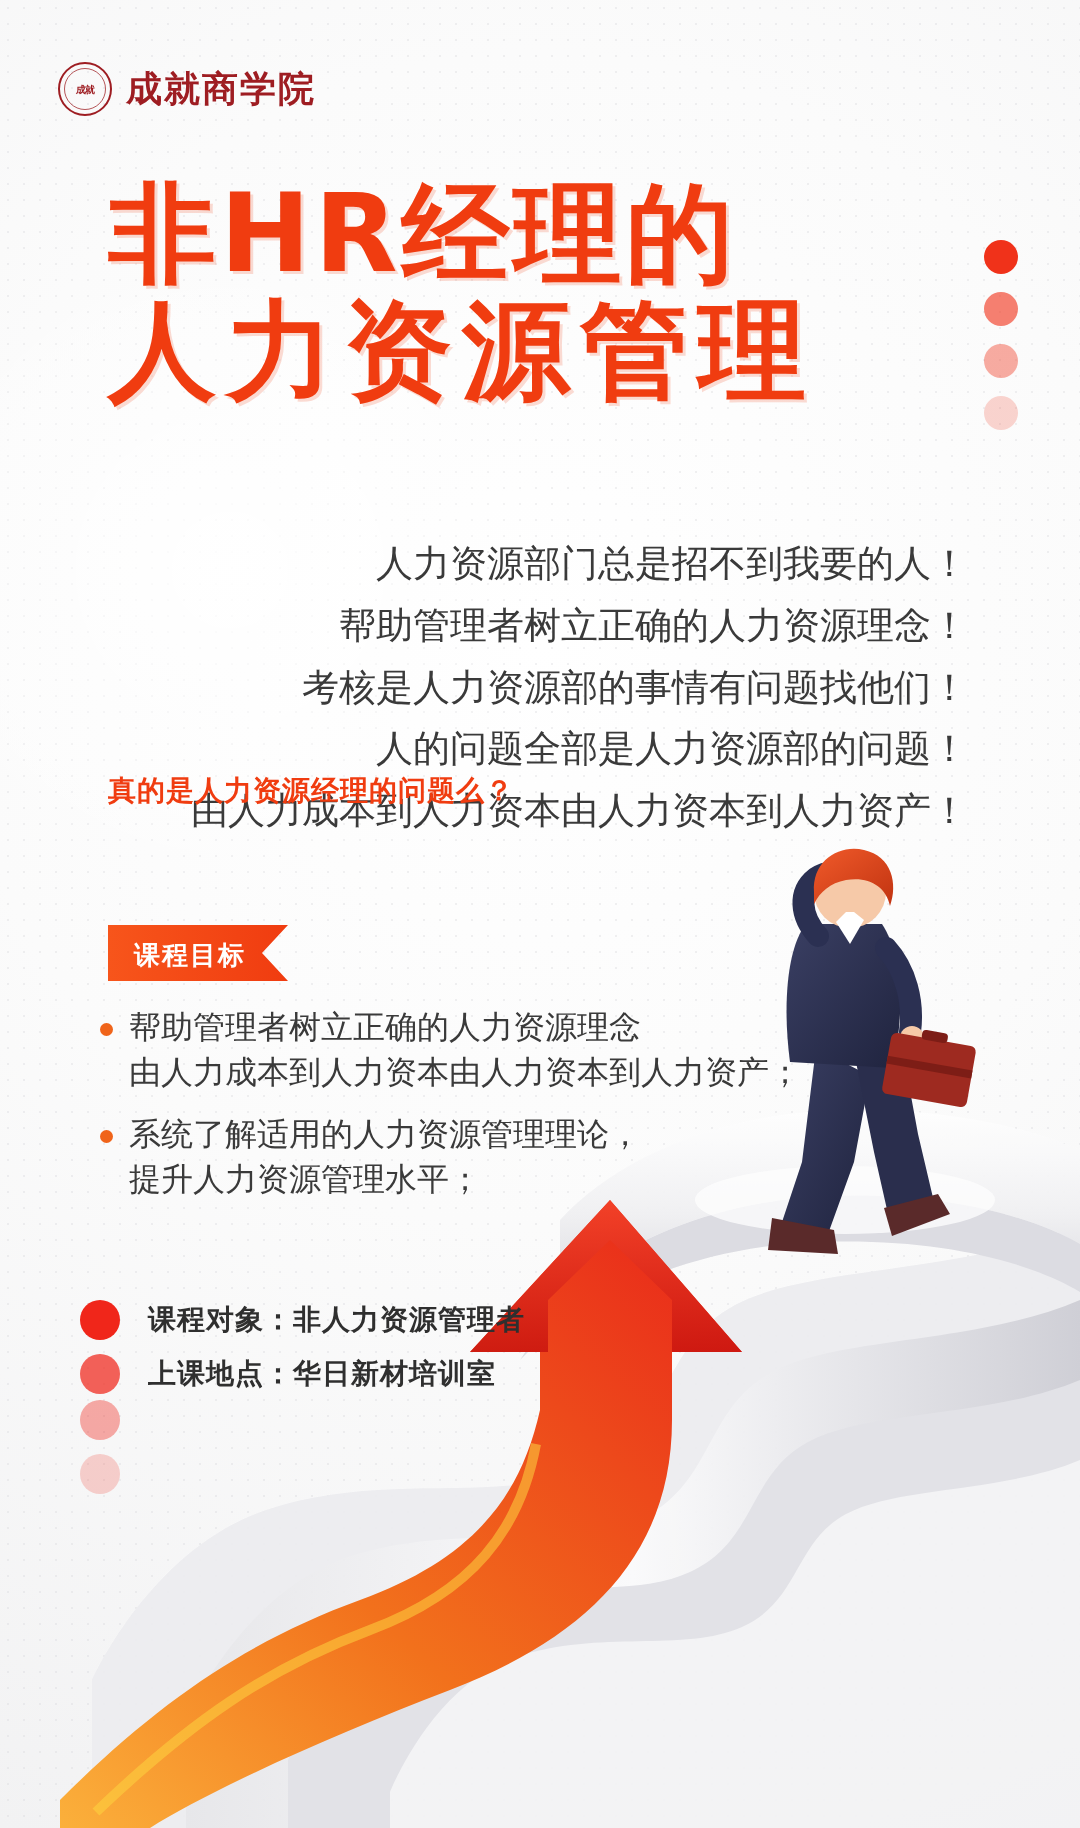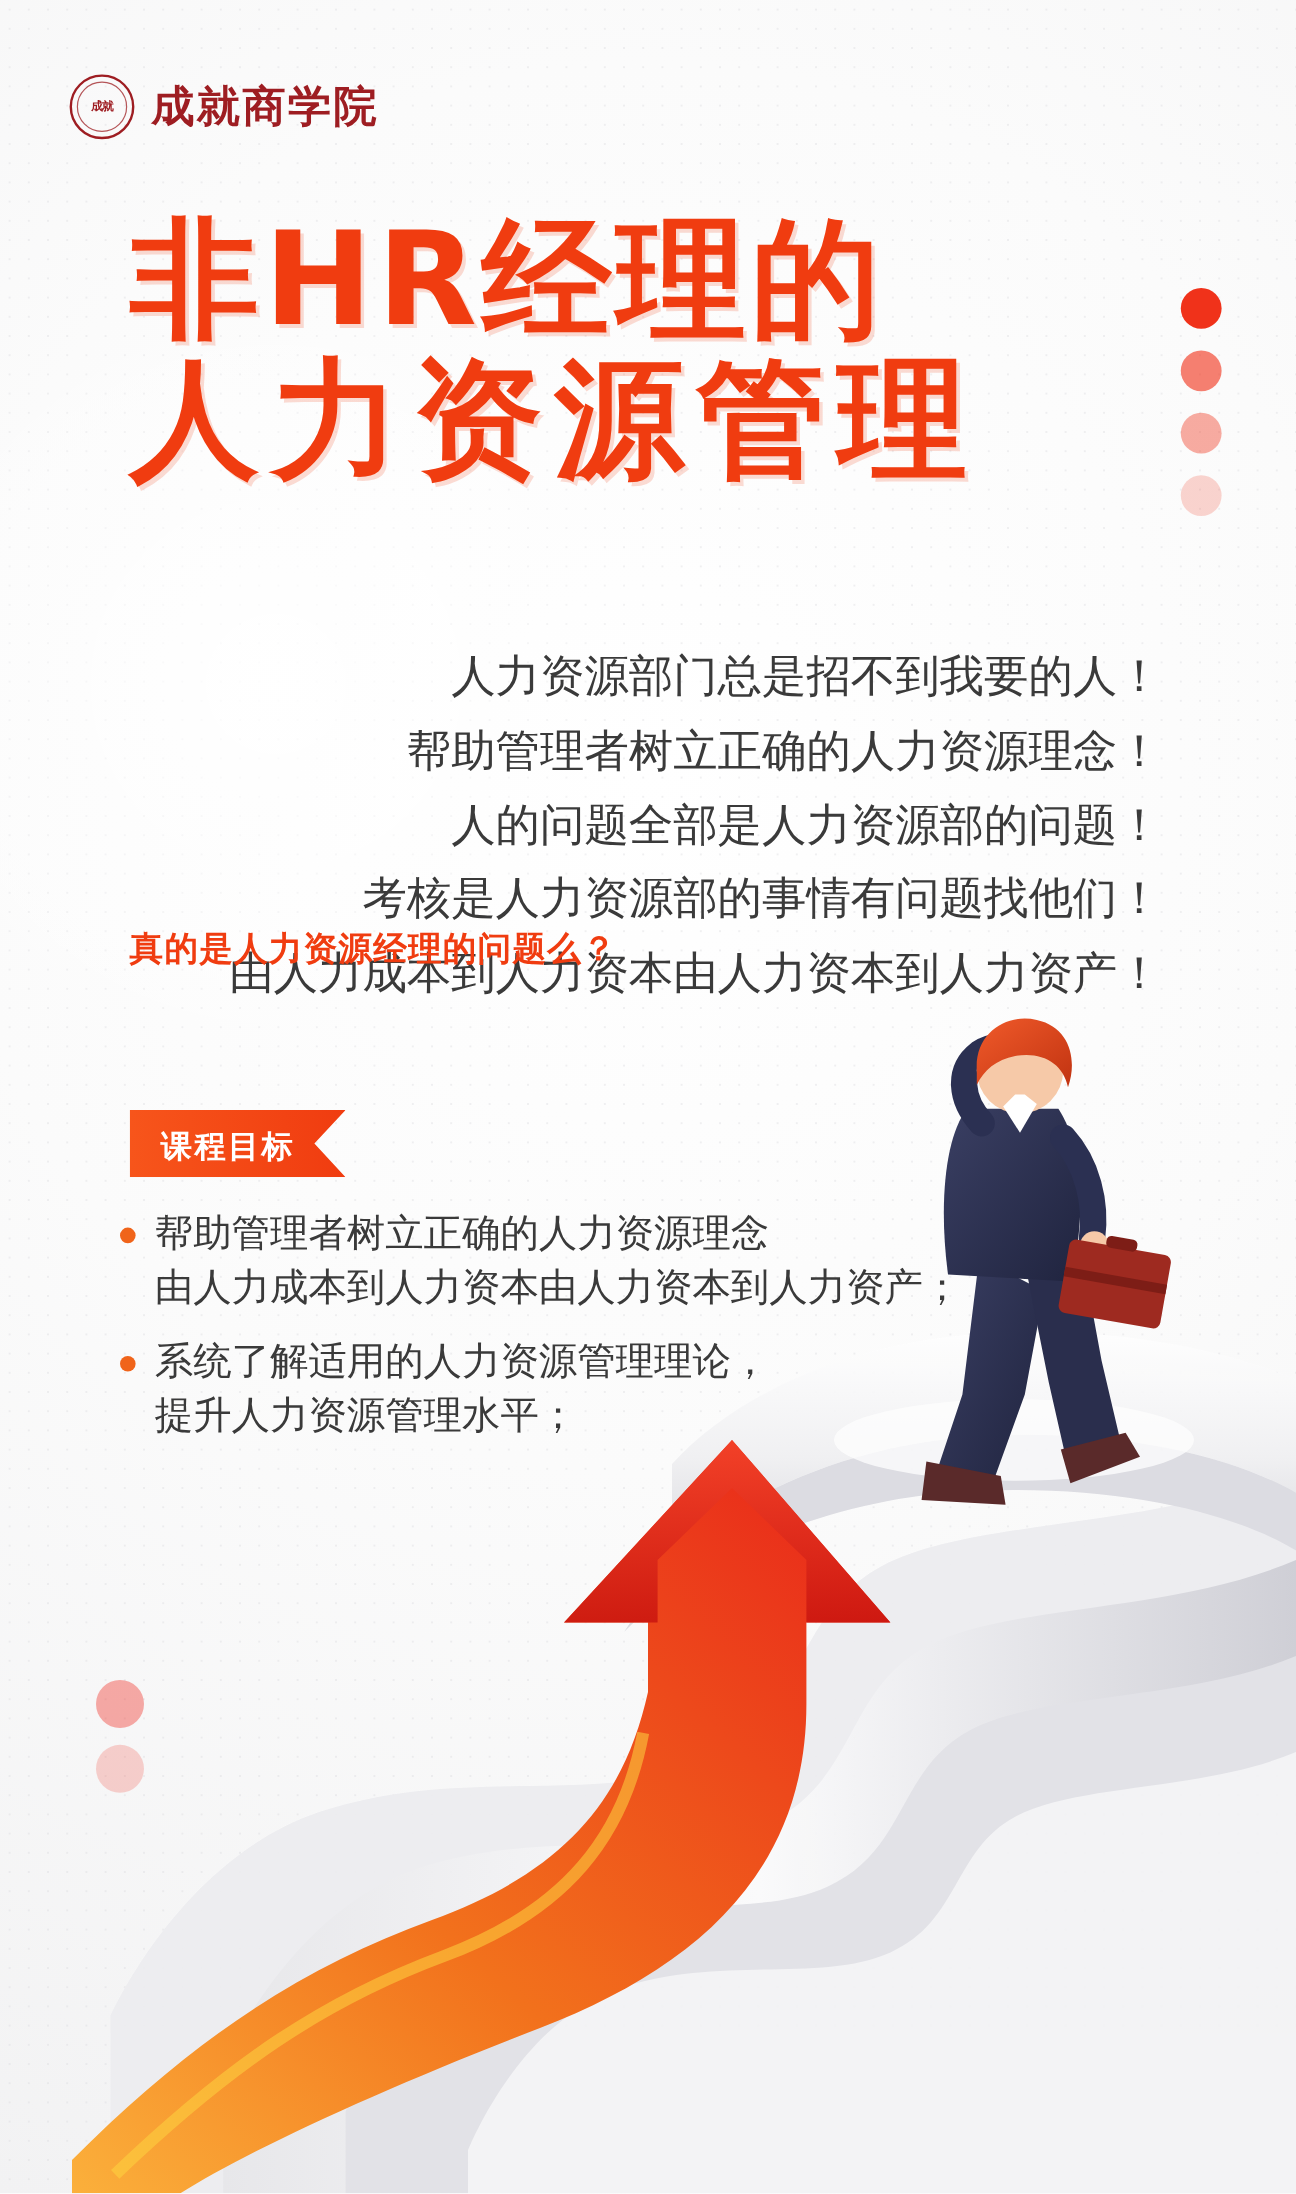--- a/index.html
+++ b/index.html
@@ -340,40 +340,50 @@
   <div class="dot-stack">
     <i></i>
     <i></i>
     <i></i>
     <i></i>
   </div>
 
   <div class="pain-list">
     <p>人力资源部门总是招不到我要的人！</p>
     <p>帮助管理者树立正确的人力资源理念！</p>
+    <p>考核是人力资源部的事情有问题找他们！</p>
     <p>人的问题全部是人力资源部的问题！</p>
-    <p>考核是人力资源部的事情有问题找他们！</p>
     <p>由人力成本到人力资本由人力资本到人力资产！</p>
   </div>
 
   <div class="question">真的是人力资源经理的问题么？</div>
 
   <div class="section-tag">课程目标</div>
 
   <div class="goals">
     <div class="goal">
       <span class="bullet"></span>
       <span class="goal-text" style="white-space: pre-line;">帮助管理者树立正确的人力资源理念
 由人力成本到人力资本由人力资本到人力资产；</span>
     </div>
     <div class="goal">
       <span class="bullet"></span>
       <span class="goal-text" style="white-space: pre-line;">系统了解适用的人力资源管理理论，
 提升人力资源管理水平；</span>
     </div>
   </div>
 
+  <div class="meta">
+    <div class="meta-row">
+      <span class="mdot"></span>
+      <span class="mtext">课程对象：非人力资源管理者</span>
+    </div>
+    <div class="meta-row">
+      <span class="mdot"></span>
+      <span class="mtext">上课地点：华日新材培训室</span>
+    </div>
+  </div>
 
   <div class="meta-extra-dots">
     <i></i>
     <i></i>
   </div>
 </div>
 
 </body></html>

